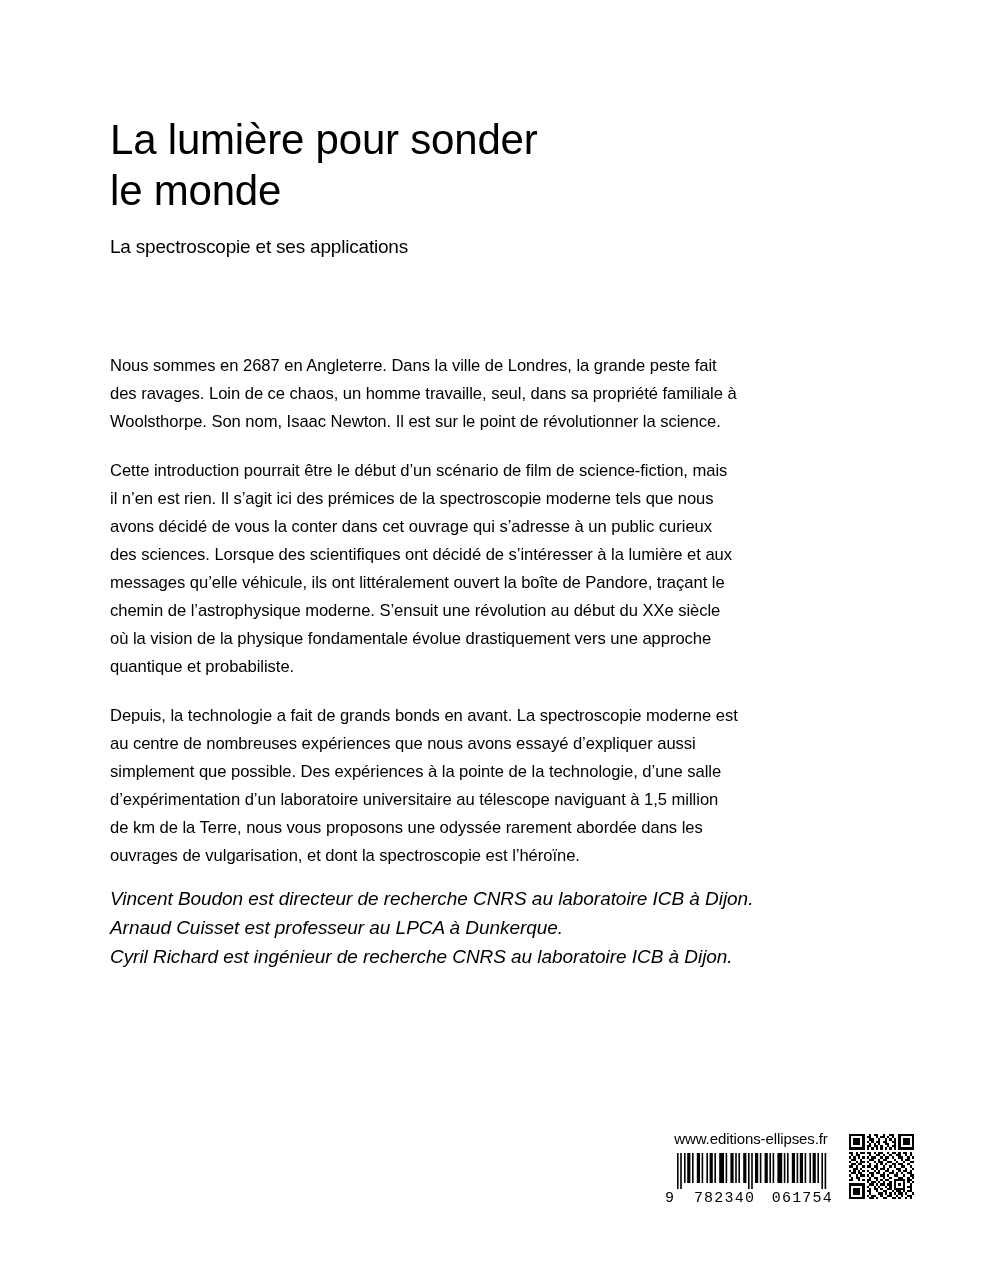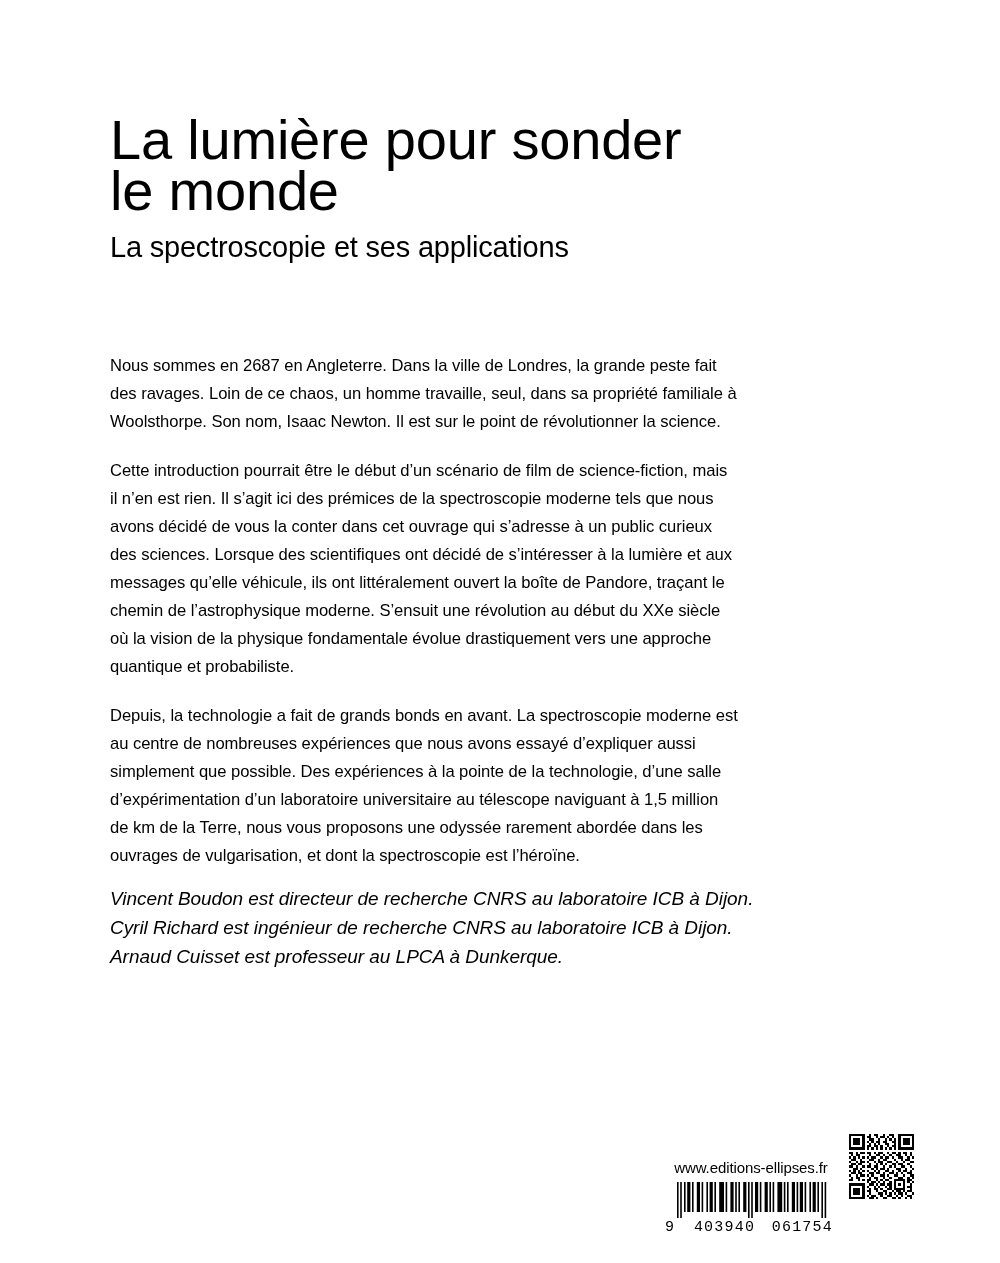--- a/index.html
+++ b/index.html
@@ -23,30 +23,30 @@
   }
 
   
   .title-block {
     position: absolute;
     left: 110px;
     top: 114px;
     width: 660px;
   }
   .main-title {
-    font-size: 56px;
+    font-size: 42px;
     font-weight: 300;
     line-height: 51px;
     letter-spacing: -0.2px;
     margin: 0;
     color: #000;
     white-space: pre-line;
   }
   .subtitle {
-    font-size: 29px;
+    font-size: 19px;
     font-weight: 400;
     line-height: 36px;
     letter-spacing: -0.2px;
     margin: 13px 0 15px 0;
     color: #000;
   }
 
   
   .blurb {
     position: absolute;
@@ -86,21 +86,20 @@
     left: 663px;
     top: 1130px;
     width: 252px;
     height: 76px;
   }
   .barcode-group {
     position: absolute;
     left: 0;
     top: 0;
     width: 176px;
-    margin-top: 29px;
   }
   .site-url {
     font-size: 15px;
     line-height: 18px;
     letter-spacing: -0.1px;
     text-align: center;
     margin: 0 0 5px 0;
     color: #000;
     font-weight: 400;
   }
@@ -146,22 +145,22 @@
   </div>
 
   <div class="blurb">
     <p class="para">Nous sommes en 2687 en Angleterre. Dans la ville de Londres, la grande peste fait des ravages. Loin de ce chaos, un homme travaille, seul, dans sa propriété familiale à Woolsthorpe. Son nom, Isaac Newton. Il est sur le point de révolutionner la science.</p>
     <p class="para">Cette introduction pourrait être le début d’un scénario de film de science-fiction, mais il n’en est rien. Il s’agit ici des prémices de la spectroscopie moderne tels que nous avons décidé de vous la conter dans cet ouvrage qui s’adresse à un public curieux des sciences. Lorsque des scientifiques ont décidé de s’intéresser à la lumière et aux messages qu’elle véhicule, ils ont littéralement ouvert la boîte de Pandore, traçant le chemin de l’astrophysique moderne. S’ensuit une révolution au début du XXe siècle où la vision de la physique fondamentale évolue drastiquement vers une approche quantique et probabiliste.</p>
     <p class="para">Depuis, la technologie a fait de grands bonds en avant. La spectroscopie moderne est au centre de nombreuses expériences que nous avons essayé d’expliquer aussi simplement que possible. Des expériences à la pointe de la technologie, d’une salle d’expérimentation d’un laboratoire universitaire au télescope naviguant à 1,5 million de km de la Terre, nous vous proposons une odyssée rarement abordée dans les ouvrages de vulgarisation, et dont la spectroscopie est l’héroïne.</p>
   </div>
 
   <div class="authors">
     <p class="author-line">Vincent Boudon est directeur de recherche CNRS au laboratoire ICB à Dijon.</p>
+    <p class="author-line">Arnaud Cuisset est professeur au LPCA à Dunkerque.</p>
     <p class="author-line">Cyril Richard est ingénieur de recherche CNRS au laboratoire ICB à Dijon.</p>
-    <p class="author-line">Arnaud Cuisset est professeur au LPCA à Dunkerque.</p>
   </div>
 
   <div class="footer">
 
     <div class="barcode-group">
       <div class="site-url">www.editions-ellipses.fr</div>
 
       <svg class="barcode" viewBox="0 0 176 36" preserveAspectRatio="none">
         <rect x="0" y="0" width="176" height="36" fill="#ffffff"></rect>
         <g fill="#000000">
@@ -198,21 +197,21 @@
           <rect x="146.4" y="0" width="1.6" height="30"></rect>
           <rect x="149.6" y="0" width="3.2" height="30"></rect>
           <rect x="154.4" y="0" width="1.6" height="30"></rect>
           <rect x="158.4" y="0" width="1.6" height="36"></rect>
           <rect x="161.6" y="0" width="1.6" height="36"></rect>
         </g>
       </svg>
 
       <div class="barcode-digits">
         <span class="bd-lead">9</span>
-        <span class="bd-left">403940</span>
+        <span class="bd-left">782340</span>
         <span class="bd-right">061754</span>
       </div>
     </div>
 
     <svg class="qr" viewBox="0 0 29 29" shape-rendering="crispEdges">
       <rect x="0" y="0" width="29" height="29" fill="#ffffff"></rect>
       <g fill="#000000">
 
         <rect x="0" y="0" width="7" height="1"></rect>
           <rect x="0" y="6" width="7" height="1"></rect>

